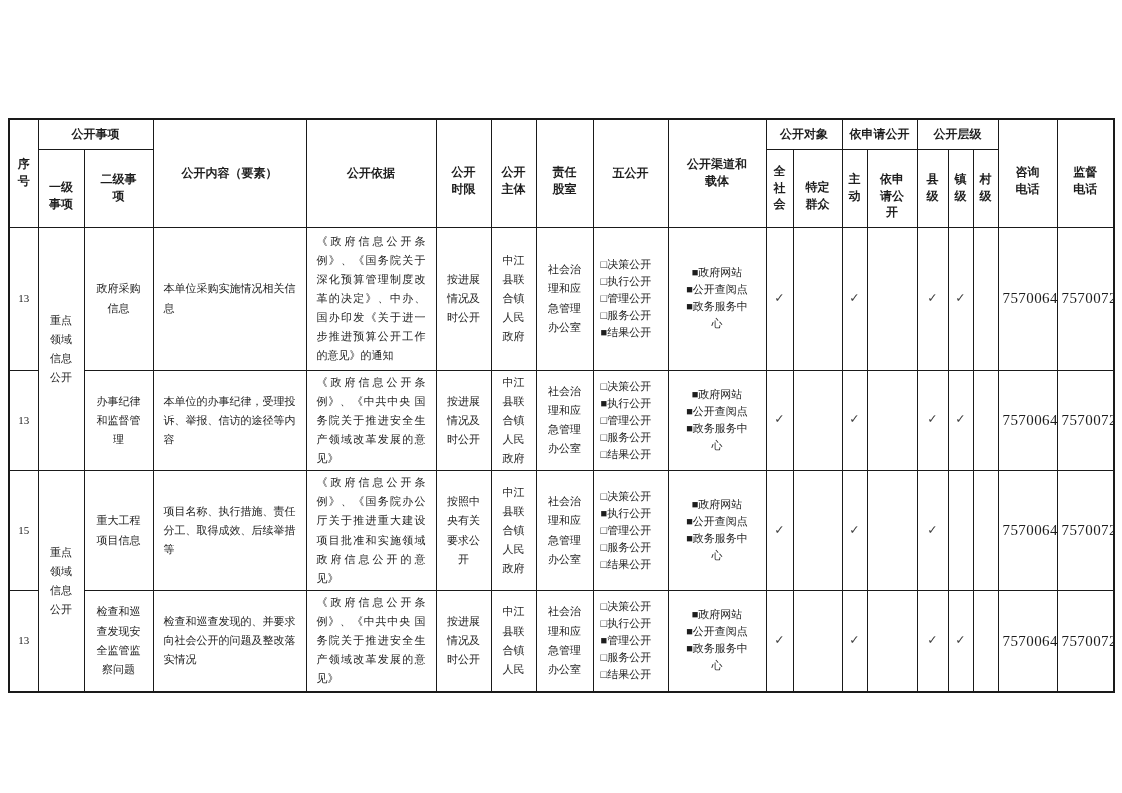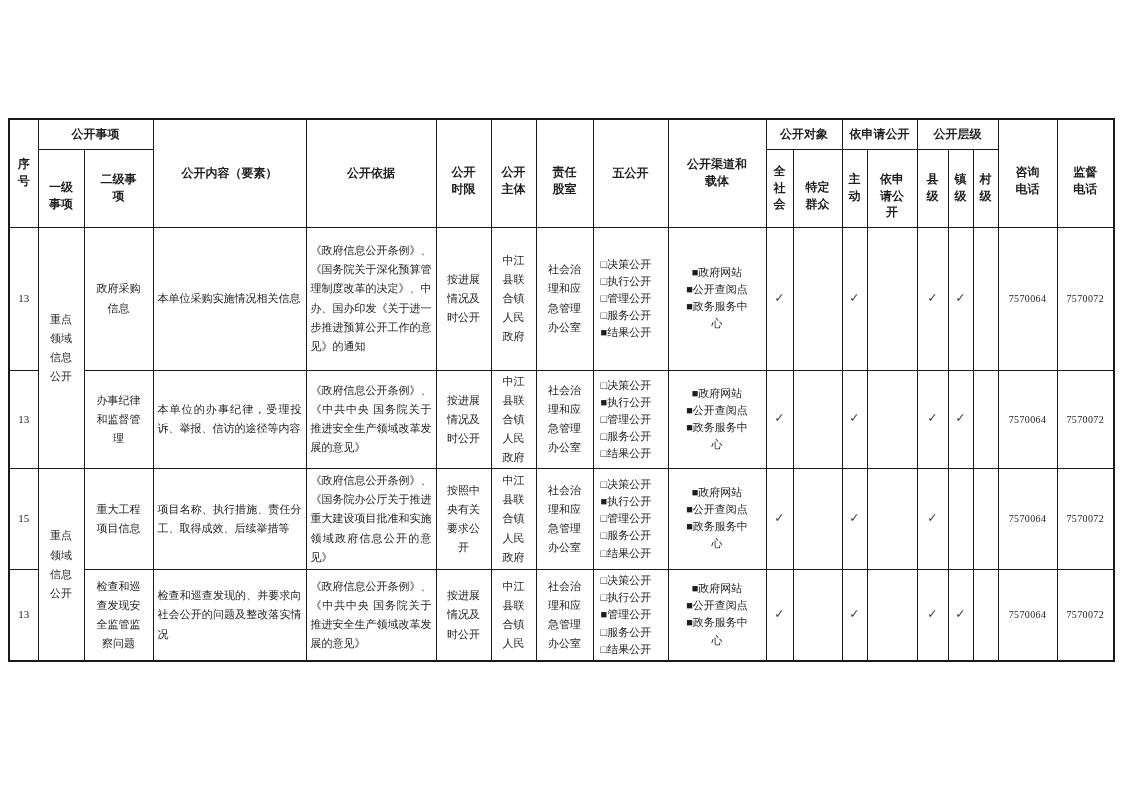--- a/index.html
+++ b/index.html
@@ -29,25 +29,25 @@
   thead th { font-weight: bold; font-size: 12px; line-height: 1.4; padding: 1px 2px; }
   tbody td { font-size: 11px; line-height: 1.74; }
   .iw { display: inline-block; }
   .vtext { width: 1.15em; }
   .hw2 { width: 2.25em; margin-top: 16px; }
   .hw3 { width: 3.3em; }
   .hw5 { width: 5.35em; }
   .bw2 { width: 2.25em; }
   .bw3 { width: 3.3em; }
   .bw4 { width: 4.35em; }
-  td.justify { text-align: justify; text-align-last: left; padding: 2px 4px; }
+  td.justify { text-align: justify; text-align-last: left; padding: 2px 10px; }
   td.listcell { text-align: left; padding: 2px 2px 2px 7px; white-space: pre-line; line-height: 1.55; }
   .chanw { width: 70px; white-space: pre-line; text-align: center; display: inline-block; line-height: 1.55; }
   td.check { font-size: 12.5px; color: #3c3c3c; }
-  td.phone { font-size: 10px; letter-spacing: 0.4px; }
+  td.phone { font-size: 15px; letter-spacing: 0.4px; }
 </style>
 </head>
 <body>
 
 <table class="catalog">
   <colgroup>
     <col style="width:29px">
       <col style="width:46px">
       <col style="width:69px">
     <col style="width:153px">

